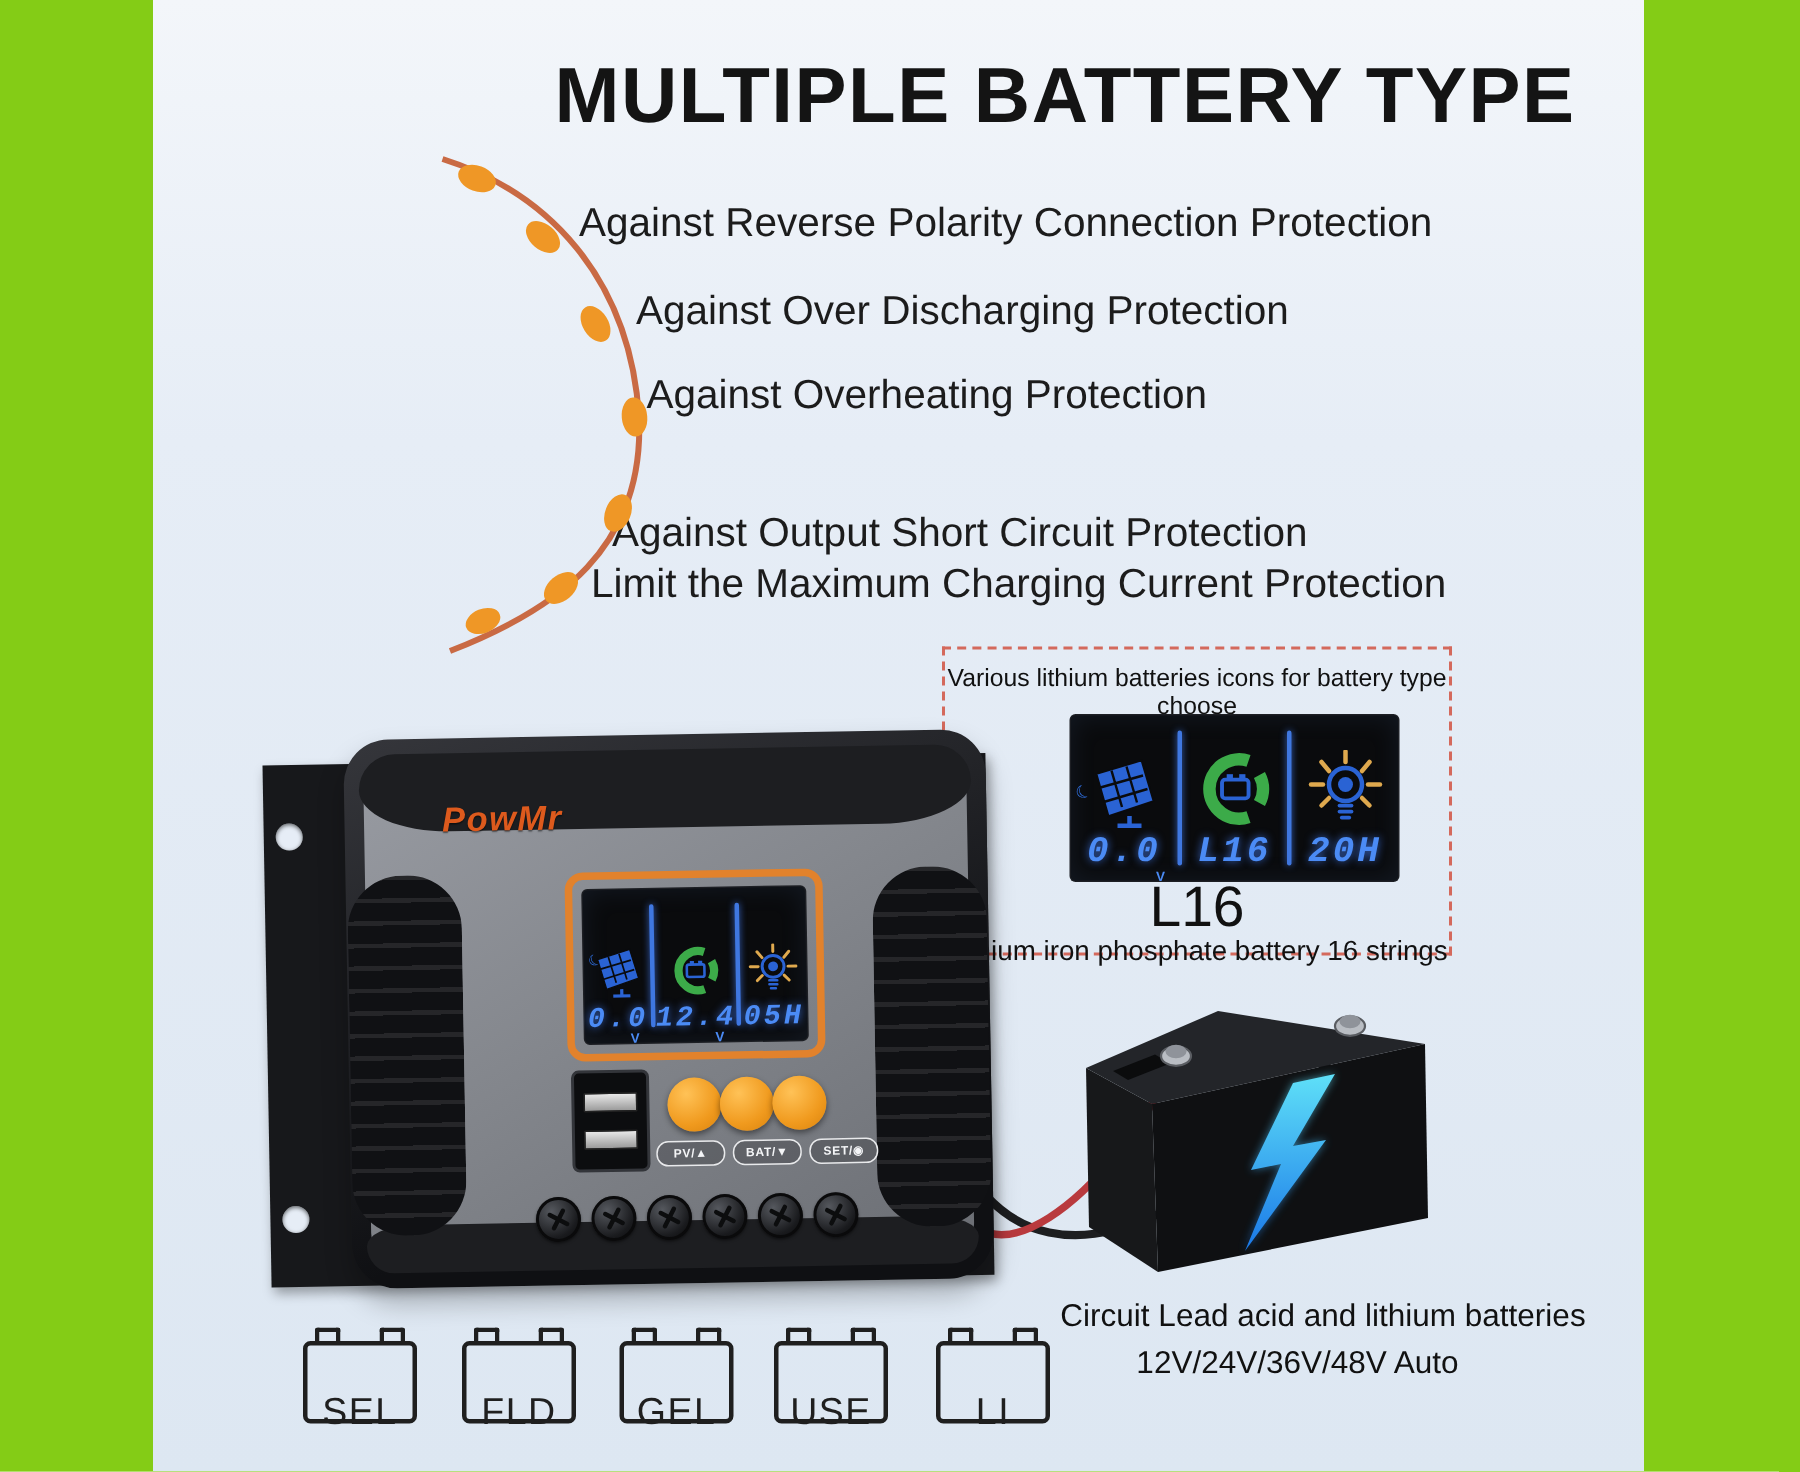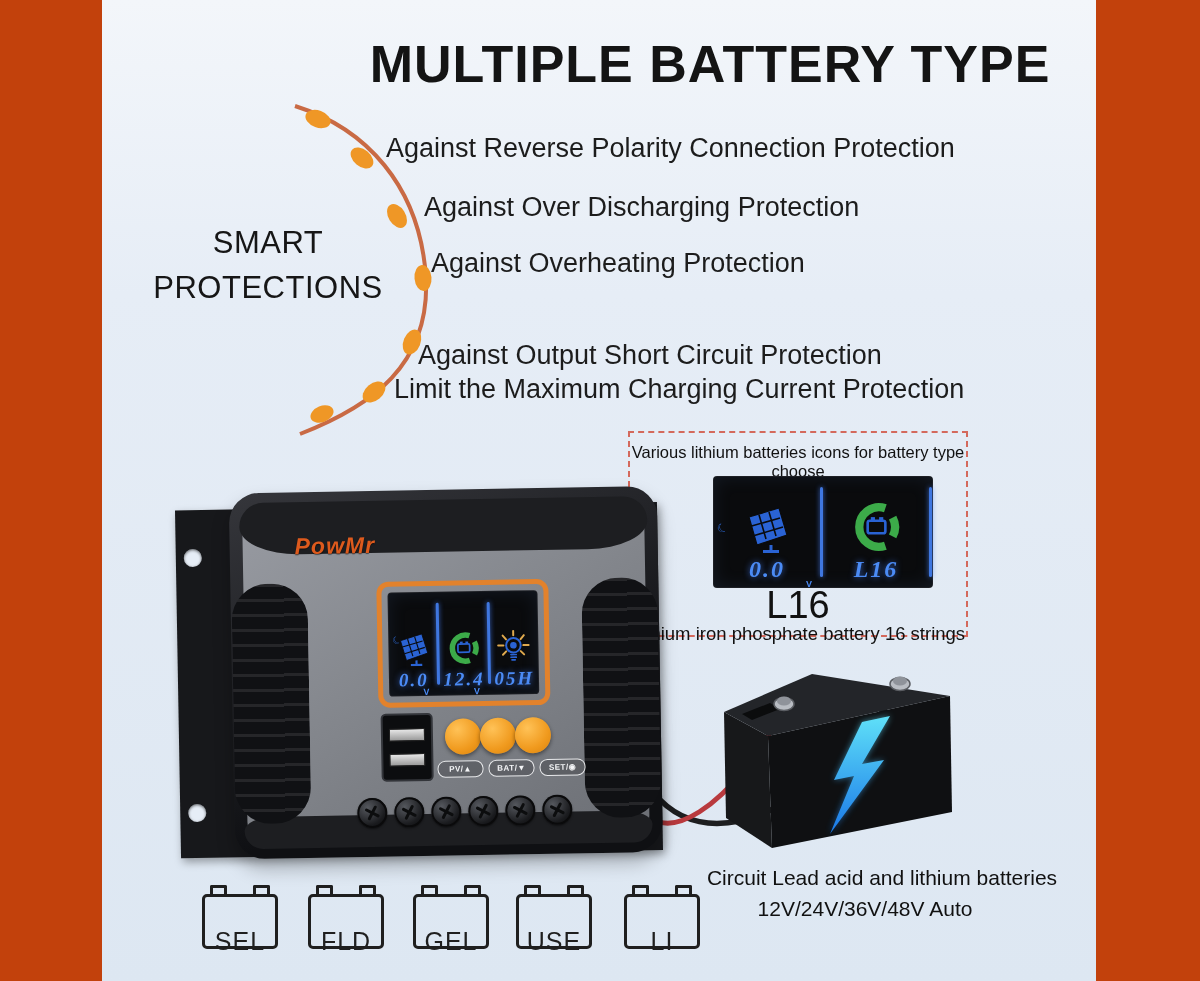--- a/index.html
+++ b/index.html
@@ -1,16 +1,16 @@
 <!DOCTYPE html>
 <html><head>
 <meta charset="utf-8">
 <style>
   html,body{margin:0;padding:0;}
-  .canvas{position:relative;width:1200px;height:981px;background:#c2410c;overflow:hidden;
+  .canvas{position:relative;width:1200px;height:981px;background:#84cc16;overflow:hidden;
           font-family:"Liberation Sans",sans-serif;color:#1b1b1b;}
   .stage{position:absolute;left:102px;top:0;width:994px;height:981px;
          background:linear-gradient(180deg,#f3f6fa 0%,#e6edf6 30%,#dde7f2 100%);}
   
   .title{position:absolute;left:210px;top:34px;width:1000px;text-align:center;
          font-size:52px;font-weight:700;letter-spacing:1px;color:#141414;}
   
   .smart-label{position:absolute;left:152px;top:220px;width:232px;text-align:center;
                font-size:31px;line-height:45px;color:#161616;letter-spacing:.5px;}
   .bullet{position:absolute;font-size:27px;color:#1c1c1c;white-space:nowrap;}
@@ -21,21 +21,21 @@
   .callout-cap{position:absolute;left:0;top:10px;width:100%;text-align:center;font-size:16.5px;color:#111;}
   .callout-code{position:absolute;left:0;top:151px;width:100%;text-align:center;font-size:38px;color:#111;}
   .callout-sub{position:absolute;left:0;top:190px;width:100%;text-align:center;font-size:18.5px;color:#111;}
   
   .lcd{background:#0a0b0d;border-radius:3px;display:flex;align-items:stretch;
        box-shadow:0 0 0 1px #1d1f24, inset 0 0 18px rgba(90,130,200,.12);}
   .lcd-big{position:absolute;left:84px;top:44px;width:218px;height:110px;}
   .lcd-cell{flex:1;display:flex;flex-direction:column;align-items:center;justify-content:flex-end;
             position:relative;padding-bottom:6px;}
   .lcd-div{width:3px;background:#3f77e0;margin:10px 0;border-radius:2px;box-shadow:0 0 5px rgba(70,130,255,.8);}
-  .lcd-num{font-family:Liberation Serif, serif;font-style:italic;font-weight:700;color:#4b8bf5;
+  .lcd-num{font-family:Liberation Mono, monospace;font-style:italic;font-weight:700;color:#4b8bf5;
            letter-spacing:2px;text-shadow:0 0 6px rgba(70,130,255,.75);line-height:1;text-align:right;}
   .lcd-big .lcd-num{font-size:24px;}
   .lcd-sm .lcd-num{font-size:19px;}
   .lcd-unit{position:absolute;right:8px;bottom:-2px;font-size:9px;color:#4b8bf5;font-weight:700;}
   .moon{position:absolute;left:3px;top:40%;font-size:12px;color:#2f6fe0;transform:rotate(-25deg);}
   .lcd-sm .moon{font-size:10px;}
   .lcd-sm .lcd-icon svg{transform:scale(.82);transform-origin:center bottom;}
   
   .controller{position:absolute;left:170px;top:488px;width:515px;height:385px;z-index:7;transform:rotate(-1deg);}
   .mount-plate{position:absolute;left:8px;top:18px;width:482px;height:348px;background:#17181b;
@@ -104,28 +104,24 @@
       <ellipse cx="318" cy="119" rx="13" ry="8.5" transform="rotate(20 318 119)"></ellipse>
       <ellipse cx="362" cy="158" rx="13" ry="8.5" transform="rotate(40 362 158)"></ellipse>
       <ellipse cx="397" cy="216" rx="13" ry="8.5" transform="rotate(58 397 216)"></ellipse>
       <ellipse cx="423" cy="278" rx="13" ry="8.5" transform="rotate(85 423 278)"></ellipse>
       <ellipse cx="412" cy="342" rx="13" ry="8.5" transform="rotate(112 412 342)"></ellipse>
       <ellipse cx="374" cy="392" rx="13" ry="8.5" transform="rotate(140 374 392)"></ellipse>
       <ellipse cx="322" cy="414" rx="12" ry="8" transform="rotate(158 322 414)"></ellipse>
     </g>
   </svg>
 
-  <div class="smart-label">
-    <div>SMART</div>
-    <div>PROTECTIONS</div>
-  </div>
   <div class="bullet" style="left:386px;top:133px;">Against Reverse Polarity Connection Protection</div>
   <div class="bullet" style="left:424px;top:192px;">Against Over Discharging Protection</div>
   <div class="bullet" style="left:431px;top:248px;">Against Overheating Protection</div>
-  <div class="bullet" style="left:418px;top:323px;margin-top:17px;">Against Output Short Circuit Protection</div>
+  <div class="bullet" style="left:408px;top:323px;margin-top:17px;">Against Output Short Circuit Protection</div>
   <div class="bullet" style="left:394px;top:374px;text-align:center;">Limit the Maximum Charging Current Protection</div>
 
   <div class="callout">
     <div class="callout-cap">Various lithium batteries icons for battery type choose</div>
 
     <div class="lcd lcd-big">
       <div class="lcd-cell">
         <span class="moon">☾</span>
         <span class="lcd-icon">
           <svg width="46" height="48" viewBox="0 0 46 48">
@@ -145,20 +141,43 @@
             <path d="M34,7 A19,19 0 1 0 34,43" fill="none" stroke="#3cab49" stroke-width="8"></path>
             <path d="M41,16 A19,19 0 0 1 41,34" fill="none" stroke="#3cab49" stroke-width="8"></path>
             <rect x="17" y="19" width="17" height="12" rx="2" fill="none" stroke="#2a63d4" stroke-width="2.5"></rect>
             <rect x="20" y="15.5" width="4" height="3" fill="#2a63d4"></rect>
             <rect x="28" y="15.5" width="4" height="3" fill="#2a63d4"></rect>
           </svg>
         </span>
         <span class="lcd-num">L16</span>
       </div>
       <div class="lcd-div"></div>
+      <div class="lcd-cell">
+        <span class="lcd-icon">
+          <svg width="54" height="52" viewBox="0 0 54 52">
+            <g stroke="#dfa94e" stroke-width="3" stroke-linecap="round">
+              <line x1="27" y1="1" x2="27" y2="8"></line>
+              <line x1="11" y1="8" x2="16" y2="14"></line>
+                <line x1="43" y1="8" x2="38" y2="14"></line>
+              <line x1="4" y1="23" x2="12" y2="23"></line>
+                <line x1="50" y1="23" x2="42" y2="23"></line>
+              <line x1="11" y1="37" x2="16" y2="32"></line>
+                <line x1="43" y1="37" x2="38" y2="32"></line>
+            </g>
+            <circle cx="27" cy="23" r="11" fill="none" stroke="#2a63d4" stroke-width="3"></circle>
+            <circle cx="27" cy="23" r="5" fill="#2a63d4"></circle>
+            <g stroke="#2a63d4" stroke-width="2.5" stroke-linecap="round">
+              <line x1="23" y1="37" x2="31" y2="37"></line>
+              <line x1="23" y1="41" x2="31" y2="41"></line>
+              <line x1="24.5" y1="45" x2="29.5" y2="45"></line>
+            </g>
+          </svg>
+        </span>
+        <span class="lcd-num">20H</span>
+      </div>
     </div>
 
     <div class="callout-code">L16</div>
     <div class="callout-sub">Lithium iron phosphate battery 16 strings</div>
   </div>
 
   <div class="controller">
     <div class="mount-plate">
       <div class="mount-hole" style="left:8px;top:39px;"></div>
       <div class="mount-hole" style="left:8px;top:294px;"></div>

